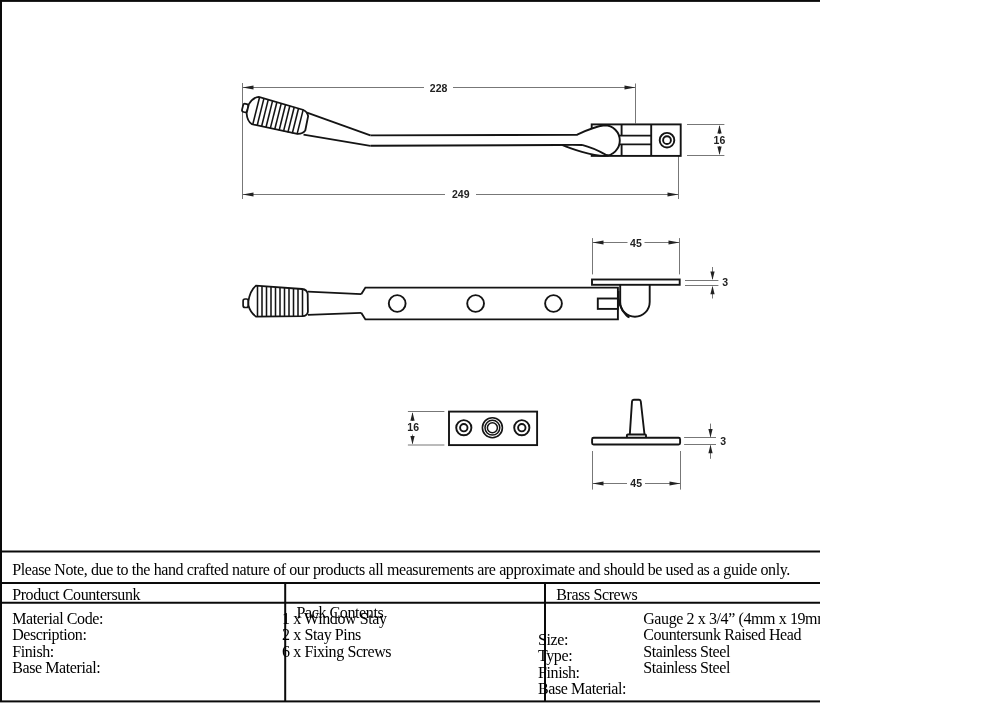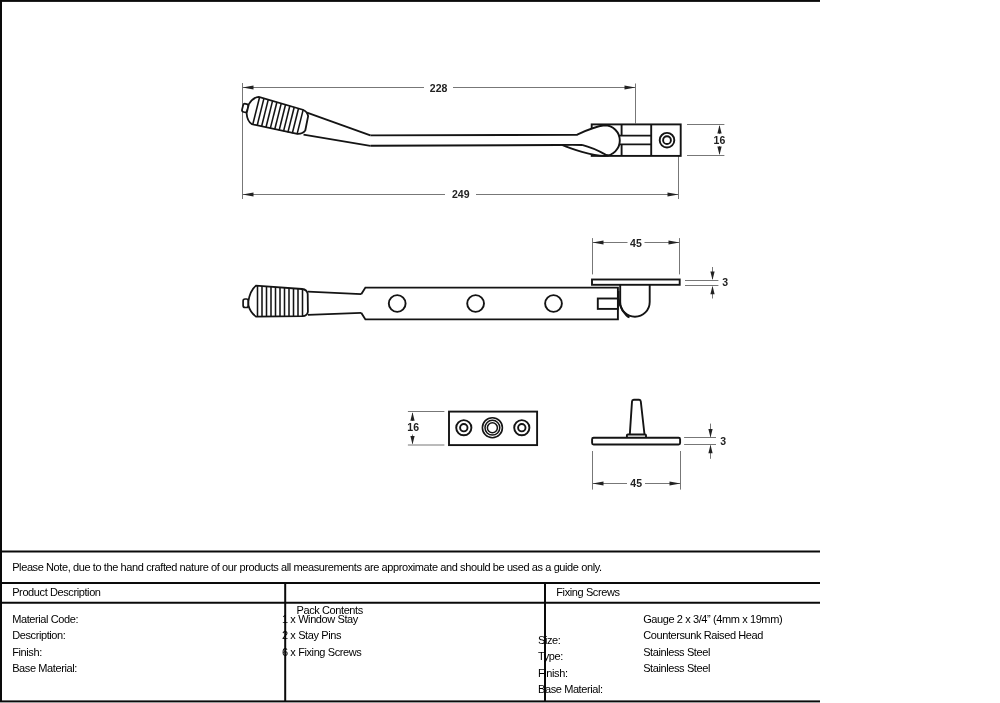--- a/index.html
+++ b/index.html
@@ -1,18 +1,18 @@
 <!DOCTYPE html>
 <html><head>
 <meta charset="utf-8">
 <style>
 html,body{margin:0;padding:0;background:#fff;}
 #page{position:relative;width:820px;height:703px;font-family:"Liberation Sans",sans-serif;overflow:hidden;}
 #page svg.main{position:absolute;top:0;left:0;}
-.t{position:absolute;color:#000;font-size:11px;white-space:pre;letter-spacing:-0.4px;}
+.t{position:absolute;color:#000;font-size:16px;white-space:pre;letter-spacing:-0.4px;font-family:Liberation Serif, serif;}
 .lh{line-height:16.5px;}
 </style>
 </head>
 <body>
 <div id="page">
 <svg class="main" width="1000" height="703" viewBox="0 0 1000 703">
 
 <g stroke="#0a0a0a" stroke-width="2" fill="none">
 <rect x="1" y="0.9" width="997.9" height="700.5"></rect>
 <line x1="1" y1="551.6" x2="998.9" y2="551.6"></line>
@@ -207,23 +207,23 @@
 <text x="899.5" y="654.5" font-family="Liberation Serif, serif" font-size="52" fill="#111" textLength="70.5" lengthAdjust="spacingAndGlyphs">nvil</text>
 <text x="905" y="625.6" font-family="Liberation Serif, serif" font-size="11.5" fill="#111">From the</text>
 <polygon points="952.5,621.3 955.1,623.9 952.5,626.5 949.9,623.9" fill="#111"></polygon>
 <circle cx="971.8" cy="619.5" r="3.6" fill="none" stroke="#111" stroke-width="0.9"></circle>
 <text x="971.8" y="622" font-family="Liberation Sans, sans-serif" font-size="5" fill="#111" text-anchor="middle">R</text>
 <text x="915" y="666.3" font-family="Liberation Serif, serif" font-size="15.5" font-style="italic" font-weight="700" fill="#111" text-anchor="middle" textLength="114" lengthAdjust="spacingAndGlyphs">www.fromtheanvil.co.uk</text>
 </g>
 </svg>
 
 <div class="t" style="left:12.2px;top:560.5px;">Please Note, due to the hand crafted nature of our products all measurements are approximate and should be used as a guide only.</div>
-<div class="t" style="left:12.2px;top:586.3px;">Product Description</div>
+<div class="t" style="left:12.2px;top:586.3px;">Product Countersunk</div>
 <div class="t" style="left:296.5px;top:586.3px;margin-top:18px;">Pack Contents</div>
-<div class="t" style="left:556.3px;top:586.3px;">Fixing Screws</div>
+<div class="t" style="left:556.3px;top:586.3px;">Brass Screws</div>
 <div class="t lh" style="left:12.2px;top:610.9px;">Material Code:
 Description:
 Finish:
 Base Material:</div>
 <div class="t lh" style="left:282px;top:610.9px;">1 x Window Stay
 2 x Stay Pins
 6 x Fixing Screws</div>
 <div class="t lh" style="left:538px;top:610.9px;margin-top:21px;">Size:
 Type:
 Finish:

